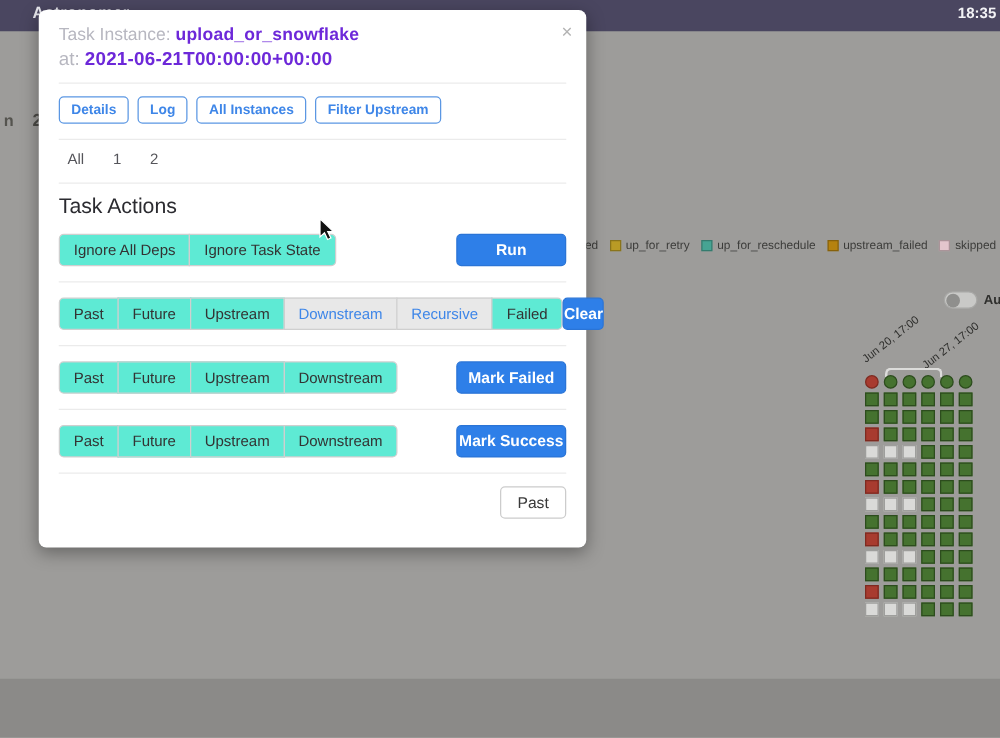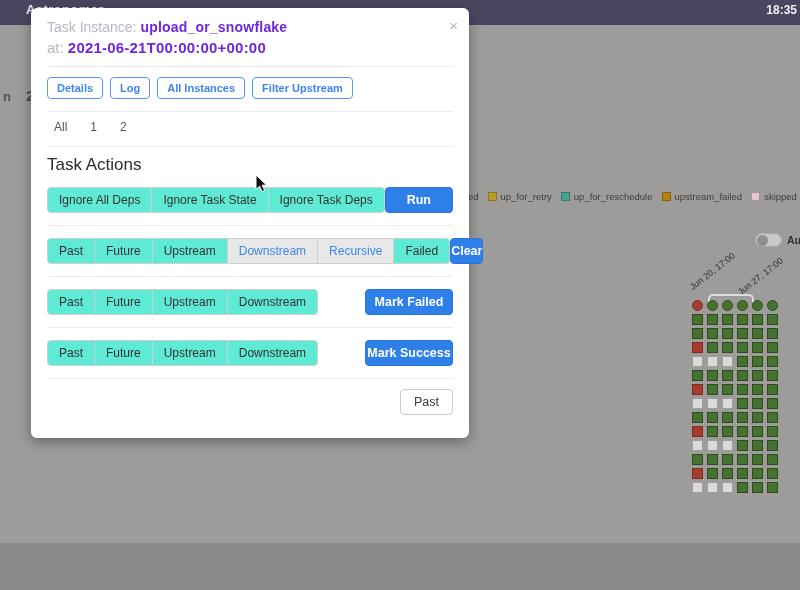--- a/index.html
+++ b/index.html
@@ -304,21 +304,20 @@
     </div>
 
   <hr class="sep sep-3">
   <div class="ta-heading">Task Actions</div>
 
   <div id="action-rows">
       <div class="action-row">
         <div class="btn-group">
           <button class="grp-btn">Ignore All Deps</button>
           <button class="grp-btn">Ignore Task State</button>
-          <button class="grp-btn">Ignore Task Deps</button>
         </div>
         <button class="btn-solid">Run</button>
       </div>
       <hr class="sep sep-row">
       <div class="action-row">
         <div class="btn-group">
           <button class="grp-btn">Past</button>
           <button class="grp-btn">Future</button>
           <button class="grp-btn">Upstream</button>
           <button class="grp-btn active">Downstream</button>

